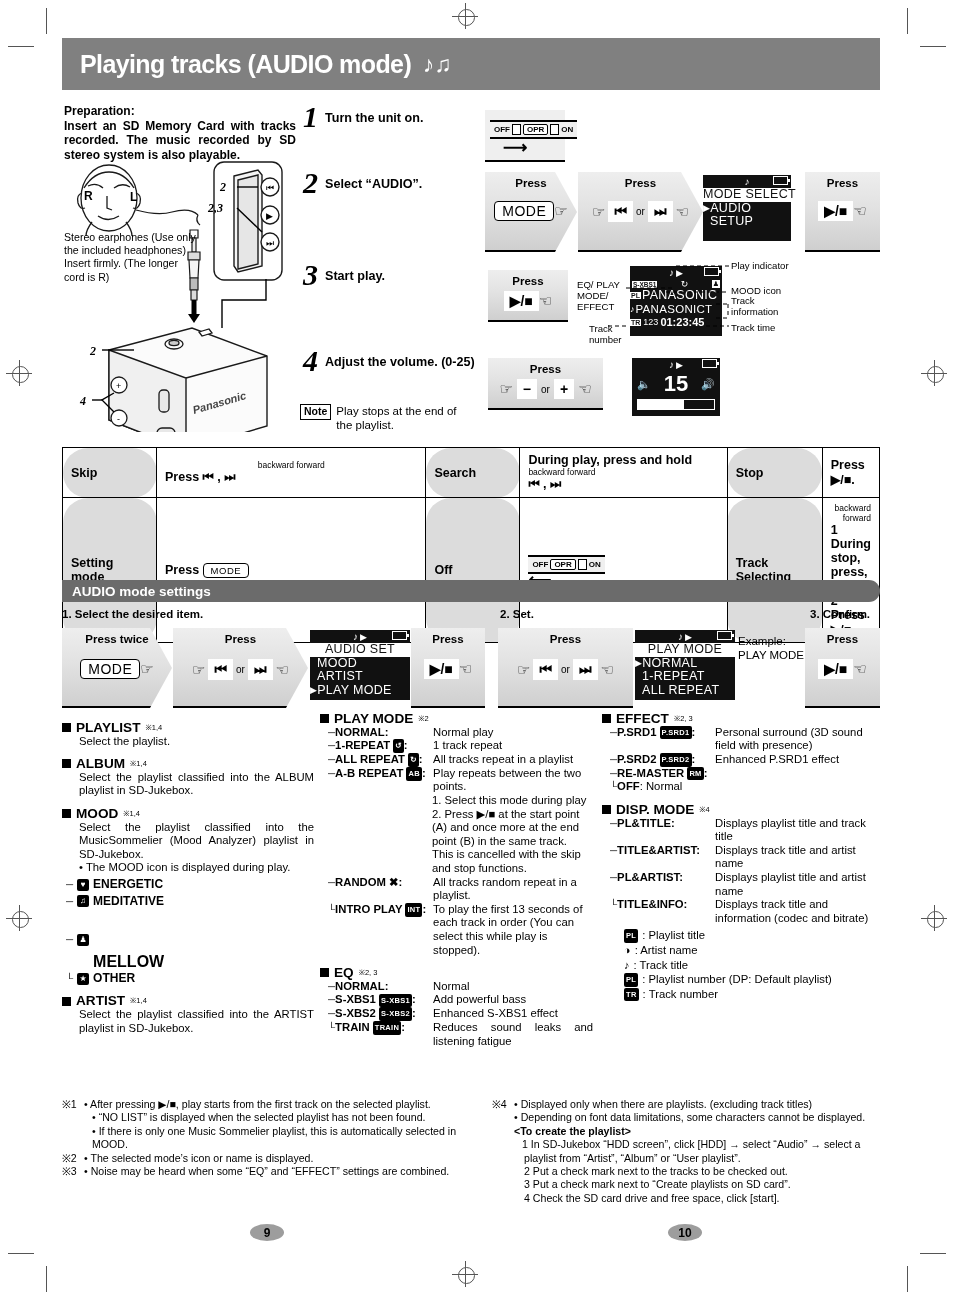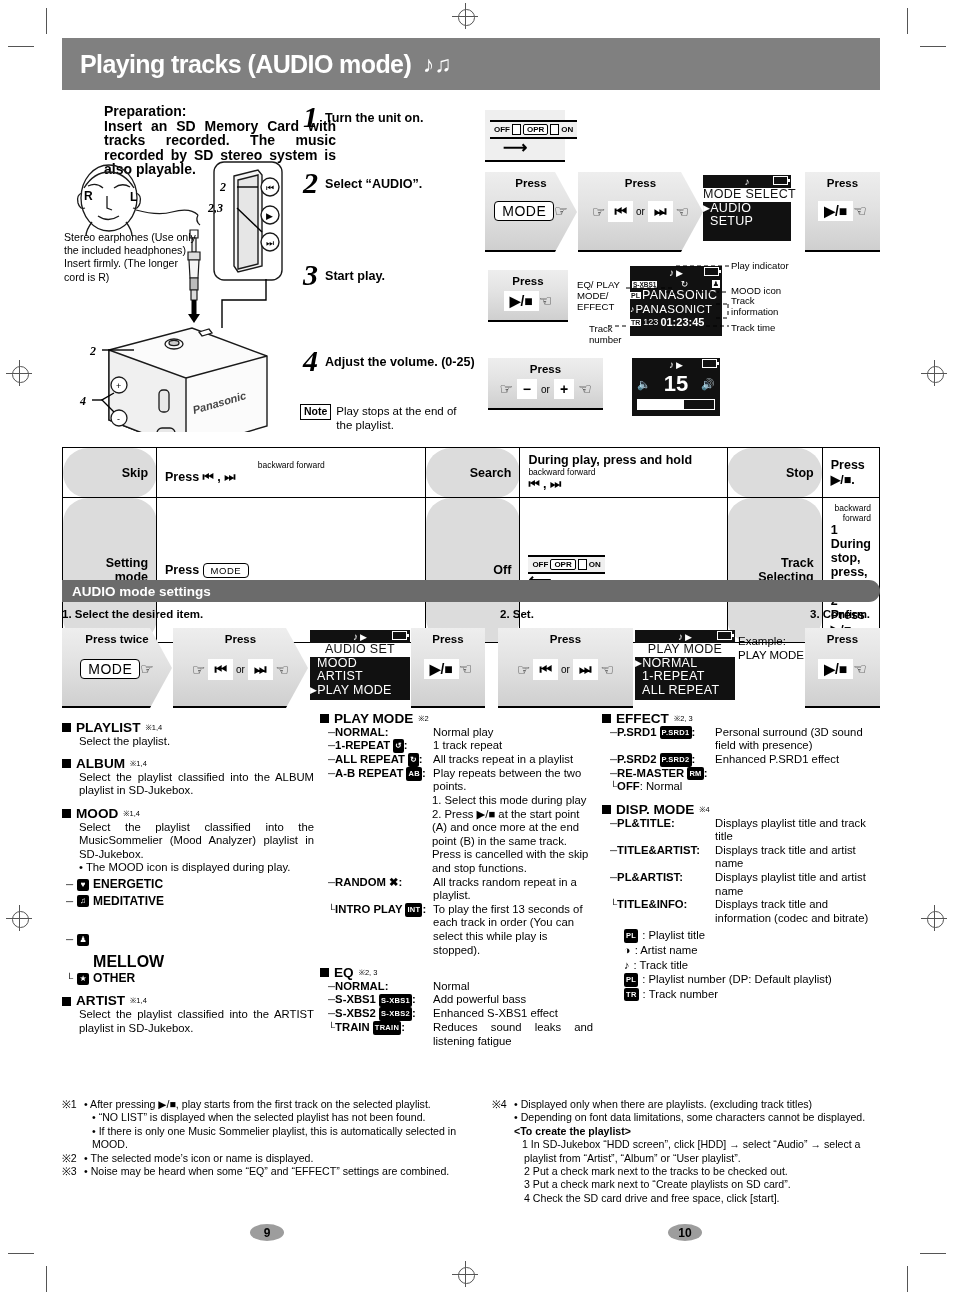--- a/index.html
+++ b/index.html
@@ -21,21 +21,21 @@
   
   .titlebar{
     position:absolute;left:62px;top:38px;width:818px;height:52px;
     background:#808080;color:#fff;display:flex;align-items:center;
   }
   .titlebar .t{font-size:25px;font-weight:bold;letter-spacing:-.6px;padding-left:18px;
     font-family:"Liberation Sans",sans-serif;}
   .titlebar .note-glyph{font-size:23px;margin-left:12px;}
 
   
-  .prep{position:absolute;left:64px;top:104px;width:232px;font-size:14px;font-weight:bold;line-height:14.5px;text-align:justify;margin-left:40px;}
+  .prep{position:absolute;left:64px;top:104px;width:232px;font-size:12px;font-weight:bold;line-height:14.5px;text-align:justify;}
   .earphone-note{position:absolute;left:64px;top:231px;width:135px;font-size:10.6px;line-height:13.2px;}
 
   
   .illus{position:absolute;left:62px;top:160px;width:240px;height:270px;}
 
   
   .step{position:absolute;display:flex;align-items:flex-start;}
   .step .num{font-size:30px;font-weight:bold;font-style:italic;line-height:26px;width:22px;font-family:"Liberation Serif",serif;}
   .step .txt{font-size:12.6px;font-weight:bold;line-height:15px;padding-top:7px;}
   .note-box{position:absolute;font-size:11.5px;line-height:14px;display:flex;gap:5px;}
@@ -56,21 +56,21 @@
   .lcd{background:#111;color:#fff;position:absolute;}
   .lcd .topbar{height:13px;display:flex;align-items:center;justify-content:center;position:relative;font-size:10px;}
   .lcd .batt{position:absolute;right:3px;top:1px;border:1.2px solid #fff;width:13px;height:7px;}
   .lcd .batt:after{content:"";position:absolute;right:-3px;top:1.5px;width:2px;height:3px;background:#fff;}
   .lcd-row{font-size:12.5px;line-height:13.5px;letter-spacing:.3px;white-space:nowrap;}
   .lcd-inv{background:#fff;color:#111;}
 
   
   .optable{position:absolute;left:62px;top:447px;width:818px;border-collapse:collapse;}
   .optable td{border:1.4px solid #000;padding:5px 8px;vertical-align:middle;font-size:12.5px;}
-  .optable td.hdr{background:#dcdcdc;text-align:right;font-weight:bold;width:80px;border-radius:25px;}
+  .optable td.hdr{background:#dcdcdc;text-align:left;font-weight:bold;width:80px;border-radius:25px;}
   .tiny{font-size:8.5px;font-weight:normal;}
   .bigb{font-weight:bold;}
 
   
   .secbar{position:absolute;left:62px;top:580px;width:818px;height:22px;background:#6b6b6b;color:#fff;
           border-radius:0 11px 11px 0;display:flex;align-items:center;}
   .secbar span{font-size:13.5px;font-weight:bold;padding-left:10px;}
 
   .stepcap{position:absolute;font-size:11.5px;font-weight:bold;}
 
@@ -596,21 +596,21 @@
     <div class="subrow">
       <span style="font-size:10px;">─</span>
       <span class="lbl" style="width:98px;">
         <span>A-B REPEAT</span>
         <span class="badge">AB</span>:
       </span>
       <span class="val" style="width:160px;">Play repeats between the two points.</span>
     </div>
     <div style="padding-left:112px;">1. Select this mode during play</div>
     <div style="padding-left:112px;">2. Press ▶/■ at the start point (A) and once more at the end point (B) in the same track.</div>
-    <div style="padding-left:112px;">Press is cancelled with the skip and stop functions.</div>
+    <div style="padding-left:112px;">This is cancelled with the skip and stop functions.</div>
 
     <div class="subrow">
       <span style="font-size:10px;">─</span>
       <span class="lbl" style="width:98px;">
         <span>RANDOM</span>
         <span>✖</span>:
       </span>
       <span class="val" style="width:160px;">All tracks random repeat in a playlist.</span>
     </div>
     <div class="subrow">

